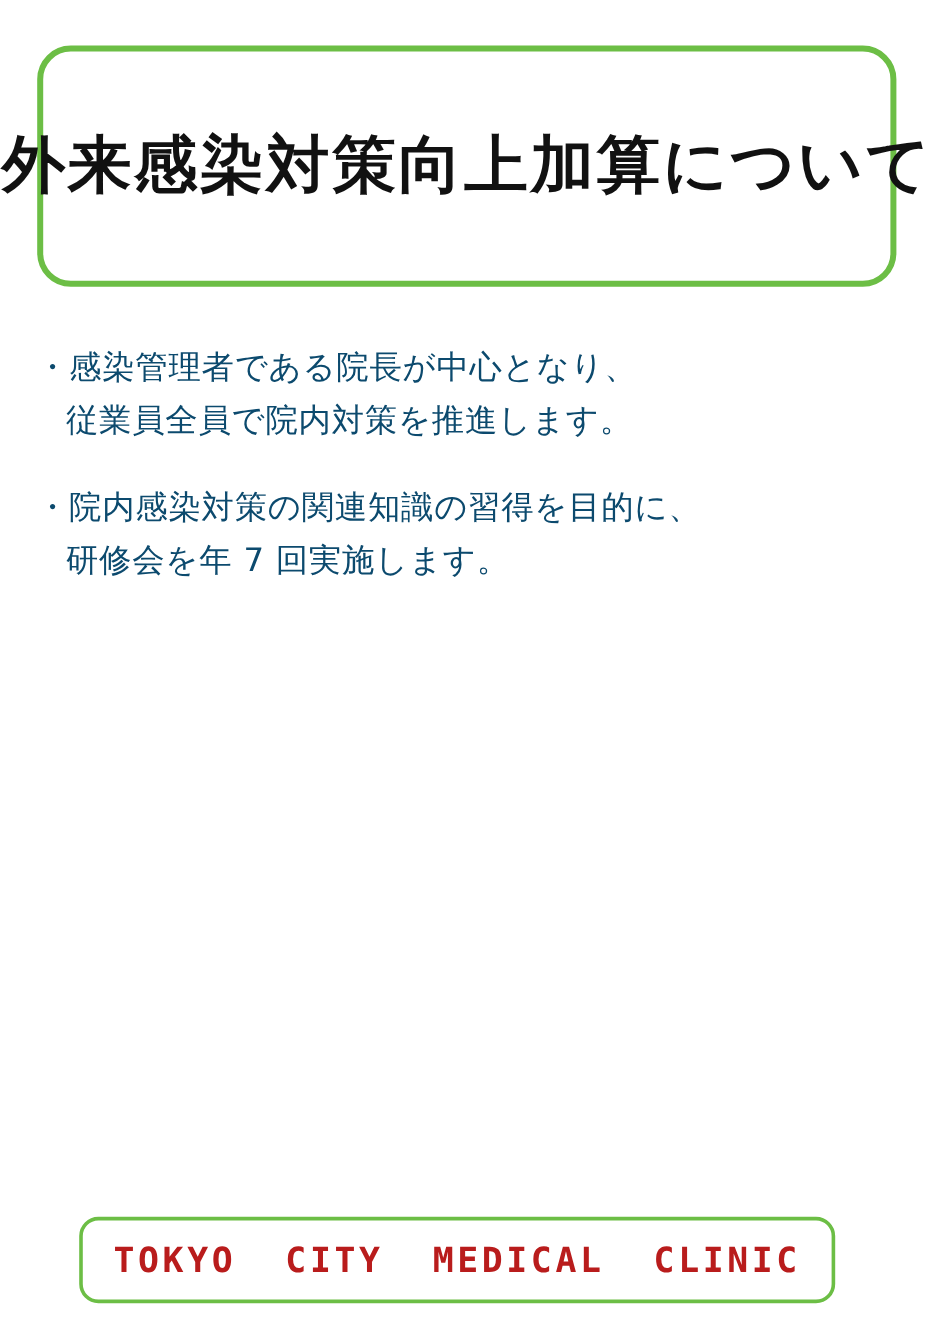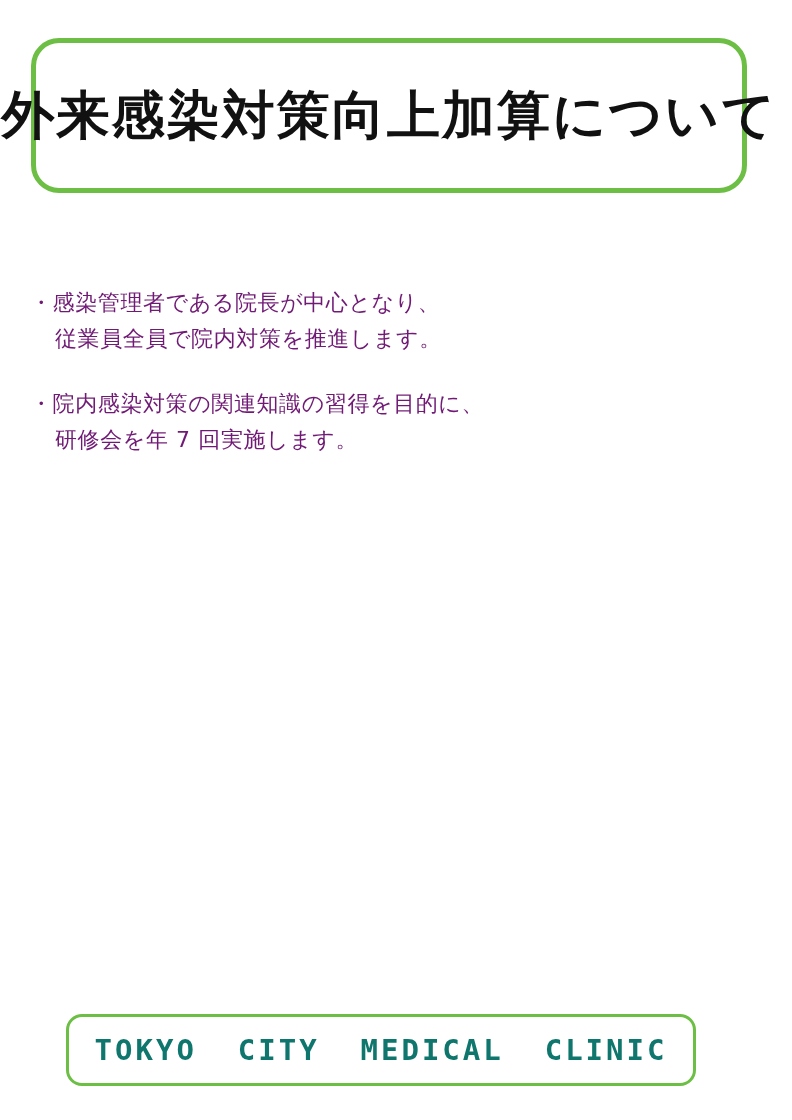--- a/index.html
+++ b/index.html
@@ -22,21 +22,21 @@
     height: 1120px;
     box-sizing: border-box;
   }
 
   
   .title-banner {
     position: absolute;
     left: 31px;
     top: 38px;
     width: 716px;
-    height: 155px;
+    height: 201px;
     box-sizing: border-box;
     border: 5px solid #6cbe45;
     border-radius: 28px;
     background: #ffffff;
     display: flex;
     align-items: center;
     justify-content: center;
   }
   .title-text {
     font-family: "DejaVu Sans", "Liberation Sans", sans-serif;
@@ -56,23 +56,23 @@
     top: 285px;
     width: 730px;
   }
   .body-item {
     margin-bottom: 30px;
   }
   .body-item:last-child {
     margin-bottom: 0;
   }
   .body-line {
-    font-size: 22px;
+    font-size: 27px;
     line-height: 1.62;
-    color: #701a75;
+    color: #0c4a6e;
     letter-spacing: 0.6px;
     white-space: pre;
   }
   .body-line.first {
     text-indent: 0;
   }
   .body-line.cont {
     padding-left: 25px;
   }
 
@@ -89,21 +89,21 @@
     background: #ffffff;
     display: flex;
     align-items: center;
     justify-content: center;
   }
   .footer-text {
     font-family: "DejaVu Sans Mono", "Liberation Mono", monospace;
     font-weight: 700;
     font-size: 29px;
     letter-spacing: 3px;
-    color: #0f766e;
+    color: #b91c1c;
     white-space: pre;
   }
 </style>
 </head>
 <body>
 
 <div class="page">
 
   <div class="title-banner">
     <div class="title-text">外来感染対策向上加算について</div>

